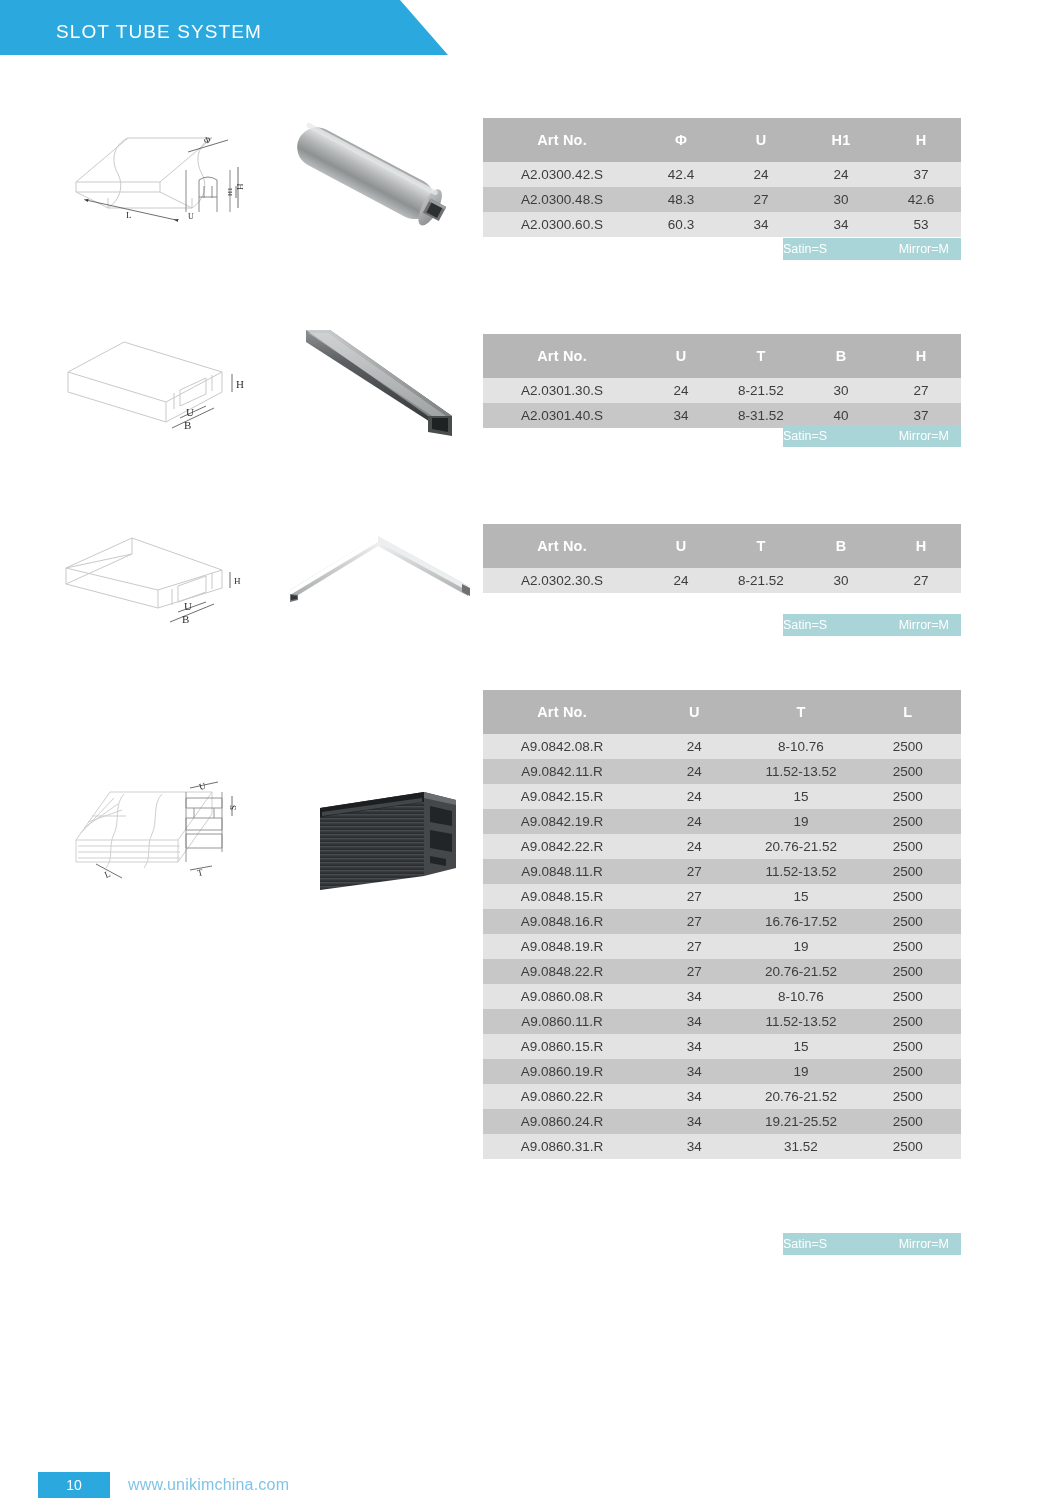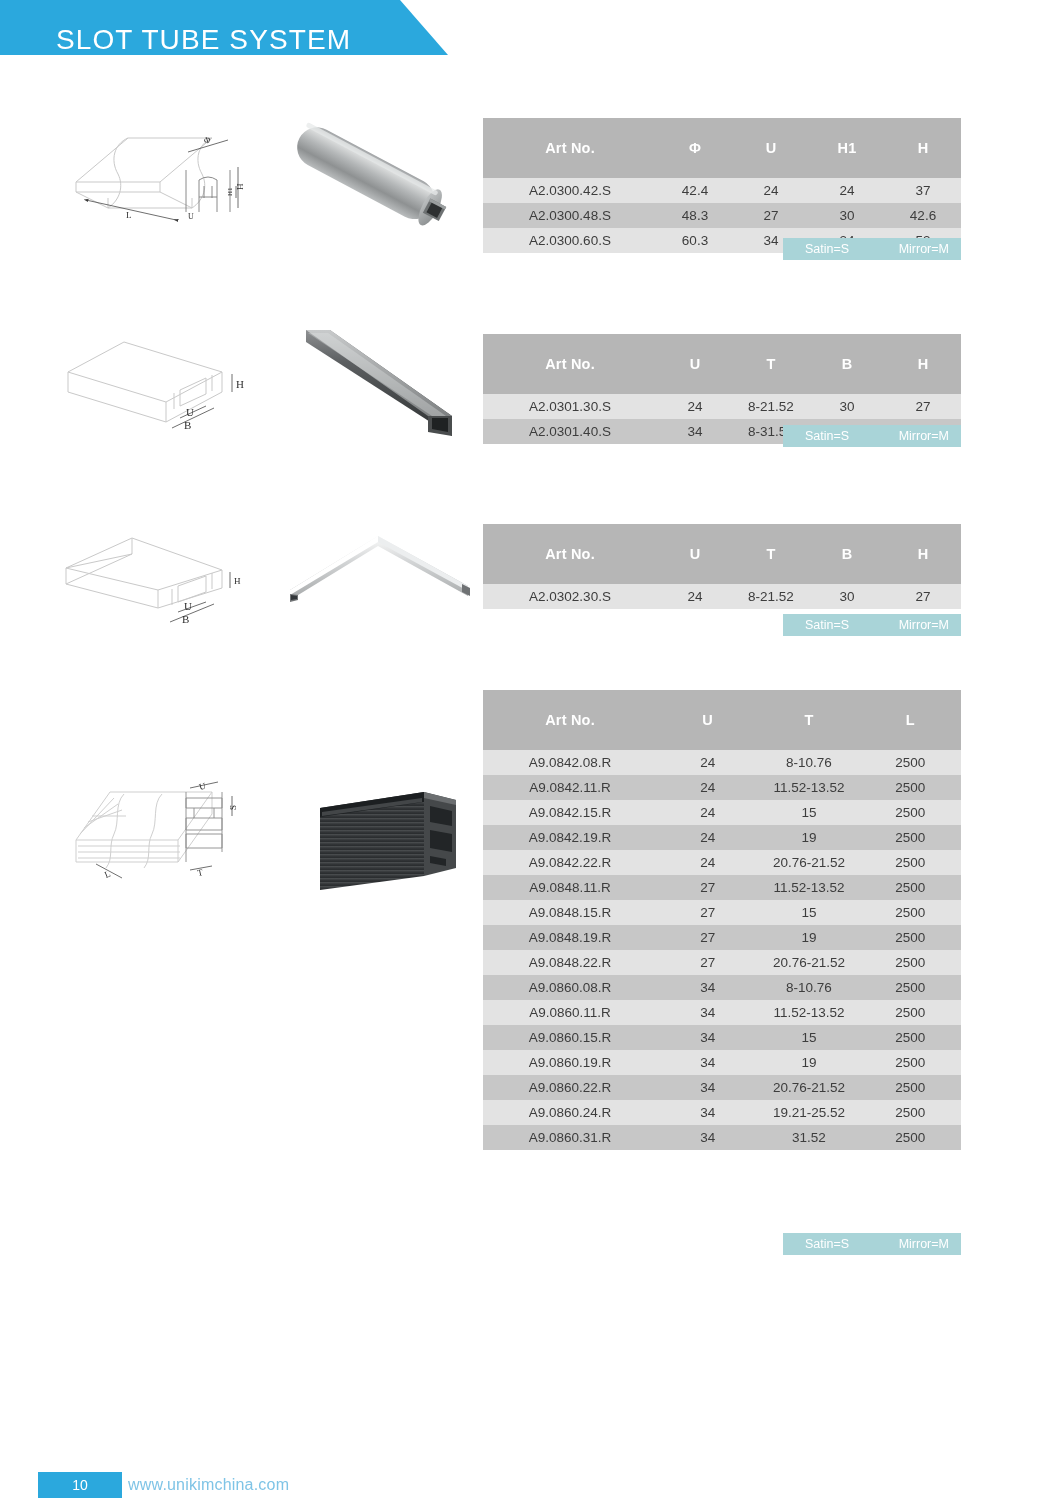--- a/index.html
+++ b/index.html
@@ -13,60 +13,60 @@
   }
 
   
   .banner{
     position:absolute;left:0;top:0;
     width:448px;height:55px;
     background:#2ba8dd;
     clip-path:polygon(0 0, 400px 0, 448px 55px, 0 55px);
   }
   .banner-title{
-    position:absolute;left:56px;top:12px;height:55px;
+    position:absolute;left:56px;top:4px;height:55px;
     display:flex;align-items:center;
-    font-size:28px;letter-spacing:1.1px;
+    font-size:19px;letter-spacing:1.1px;
     color:#ffffff;font-weight:400;
     white-space:nowrap;
   }
 
   .draw-cell,.photo-cell{position:absolute;}
 
   
   .tbl{position:absolute;width:478px;border-collapse:collapse;table-layout:fixed;}
   .tbl th{
     background:#b6b6b6;color:#ffffff;
     font-size:14.5px;font-weight:bold;
-    height:36px;padding:12px;text-align:center;
+    height:36px;padding:4px;text-align:center;
     letter-spacing:.2px;
   }
   .tbl td{
     font-size:13.5px;height:25px;padding:0;
     text-align:center;color:#3d3d3d;
   }
   .tbl tbody tr:nth-child(odd) td{background:#e3e3e3;}
   .tbl tbody tr:nth-child(even) td{background:#c7c7c7;}
 
   .tbl .c-art{width:150px;}
 
   .finish{
     position:absolute;
     width:178px;height:22px;
     background:#a9d4d8;
     display:flex;align-items:center;
     color:#ffffff;font-size:12.5px;
   }
-  .finish span:first-child{margin-left:22px;}
+  .finish span:first-child{}
   .finish span:last-child{margin-left:auto;margin-right:12px;}
 
   
   .foot-tab{
     position:absolute;left:38px;top:1472px;
-    width:84px;height:26px;background:#2ba8dd;
+    width:72px;height:26px;background:#2ba8dd;
     color:#ffffff;font-size:14px;
     display:flex;align-items:center;justify-content:center;
   }
   .foot-url{
     position:absolute;left:128px;top:1472px;height:26px;
     display:flex;align-items:center;
     font-size:16px;color:#7fc4e6;letter-spacing:.2px;
   }
 
   svg{display:block;overflow:visible;}
@@ -430,20 +430,26 @@
         <td>11.52-13.52</td>
         <td>2500</td>
       </tr>
       <tr>
         <td>A9.0848.15.R</td>
         <td>27</td>
         <td>15</td>
         <td>2500</td>
       </tr>
       <tr>
+        <td>A9.0848.16.R</td>
+        <td>27</td>
+        <td>16.76-17.52</td>
+        <td>2500</td>
+      </tr>
+      <tr>
         <td>A9.0848.19.R</td>
         <td>27</td>
         <td>19</td>
         <td>2500</td>
       </tr>
       <tr>
         <td>A9.0848.22.R</td>
         <td>27</td>
         <td>20.76-21.52</td>
         <td>2500</td>

